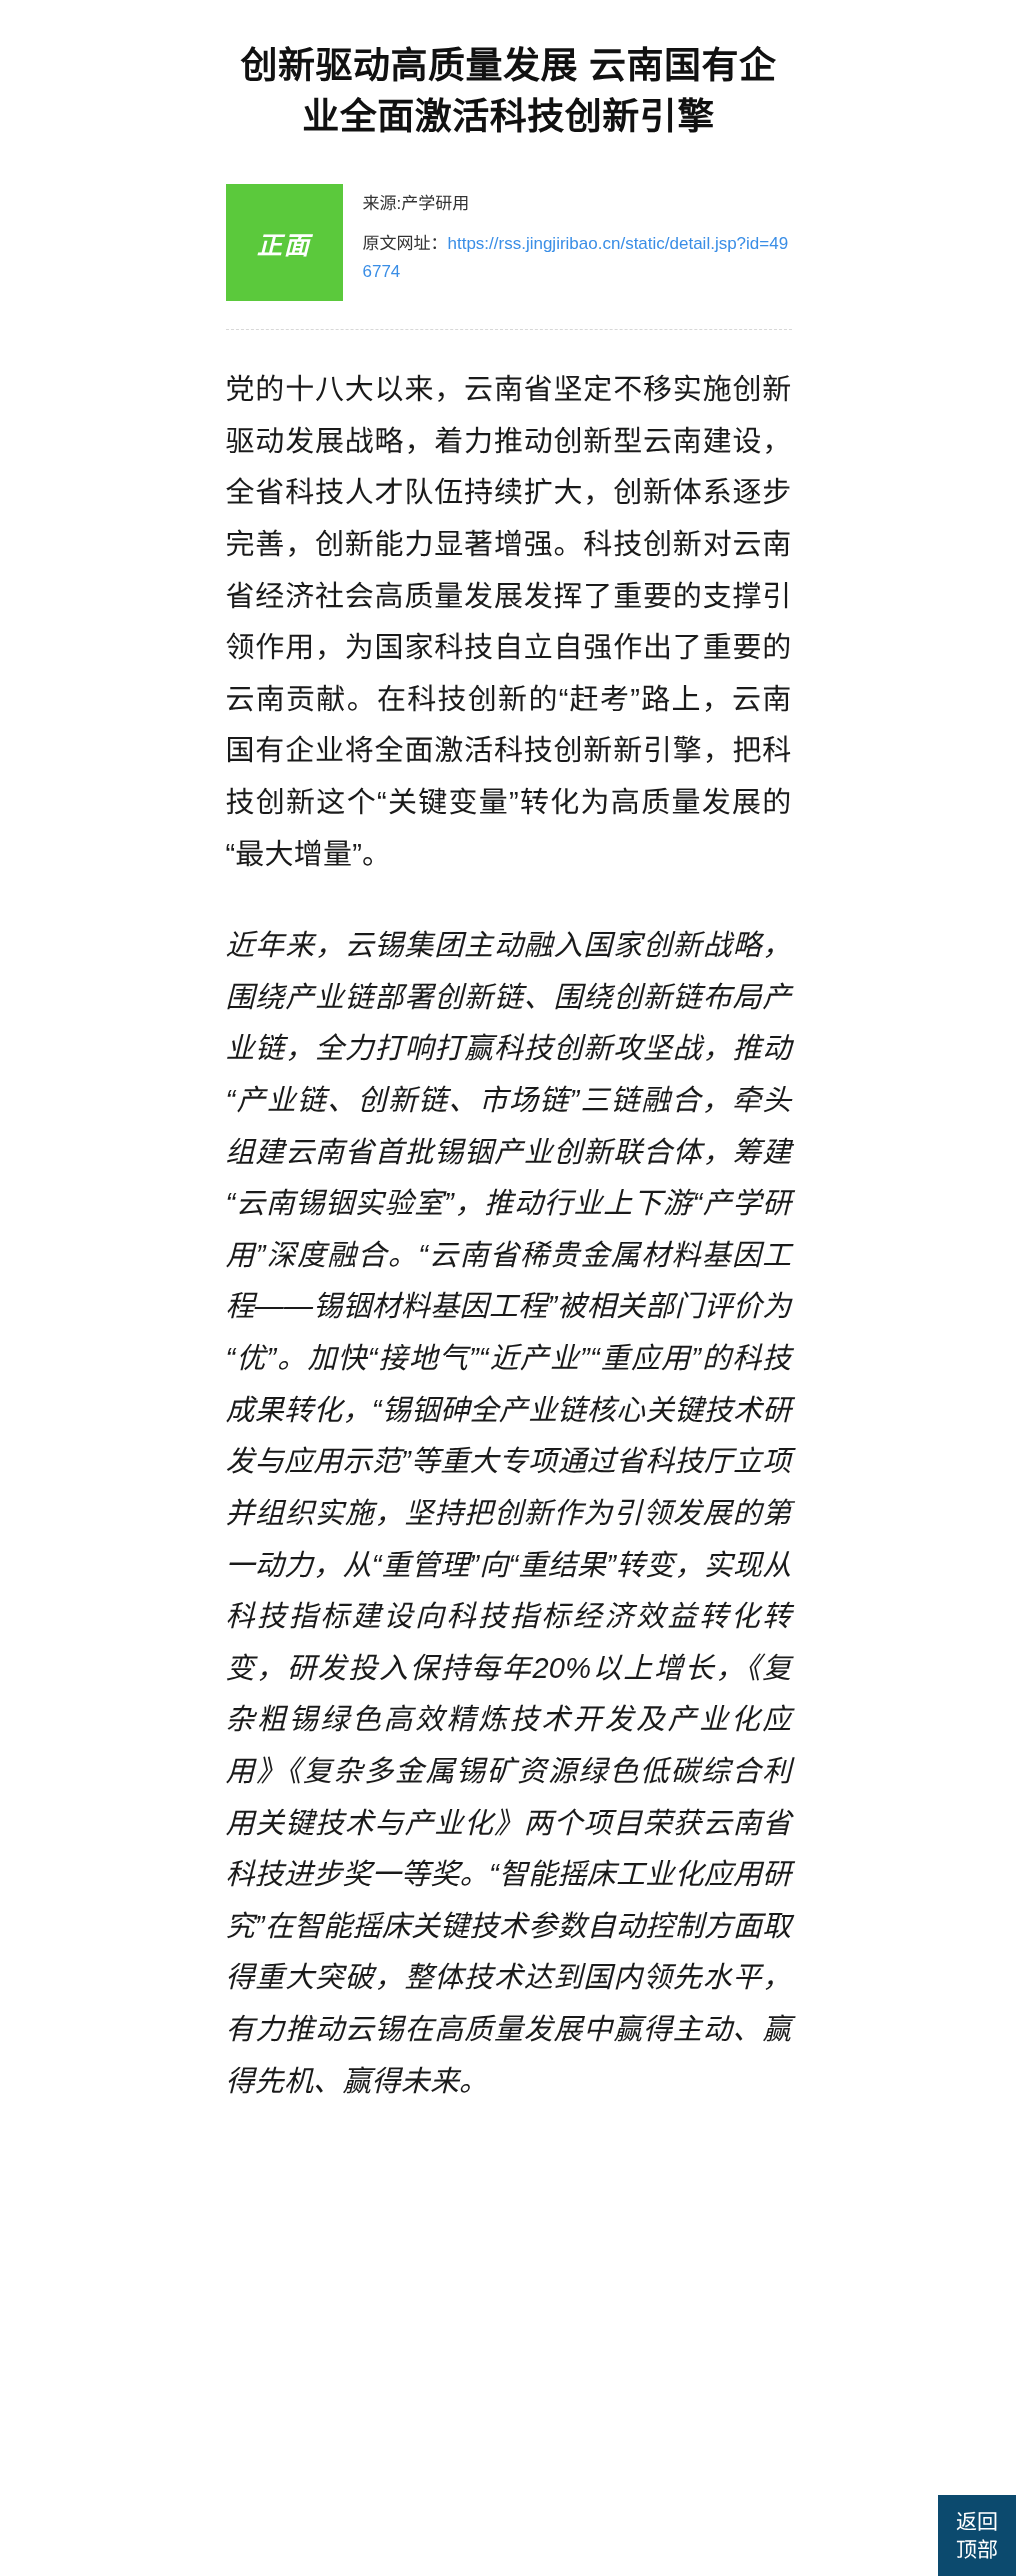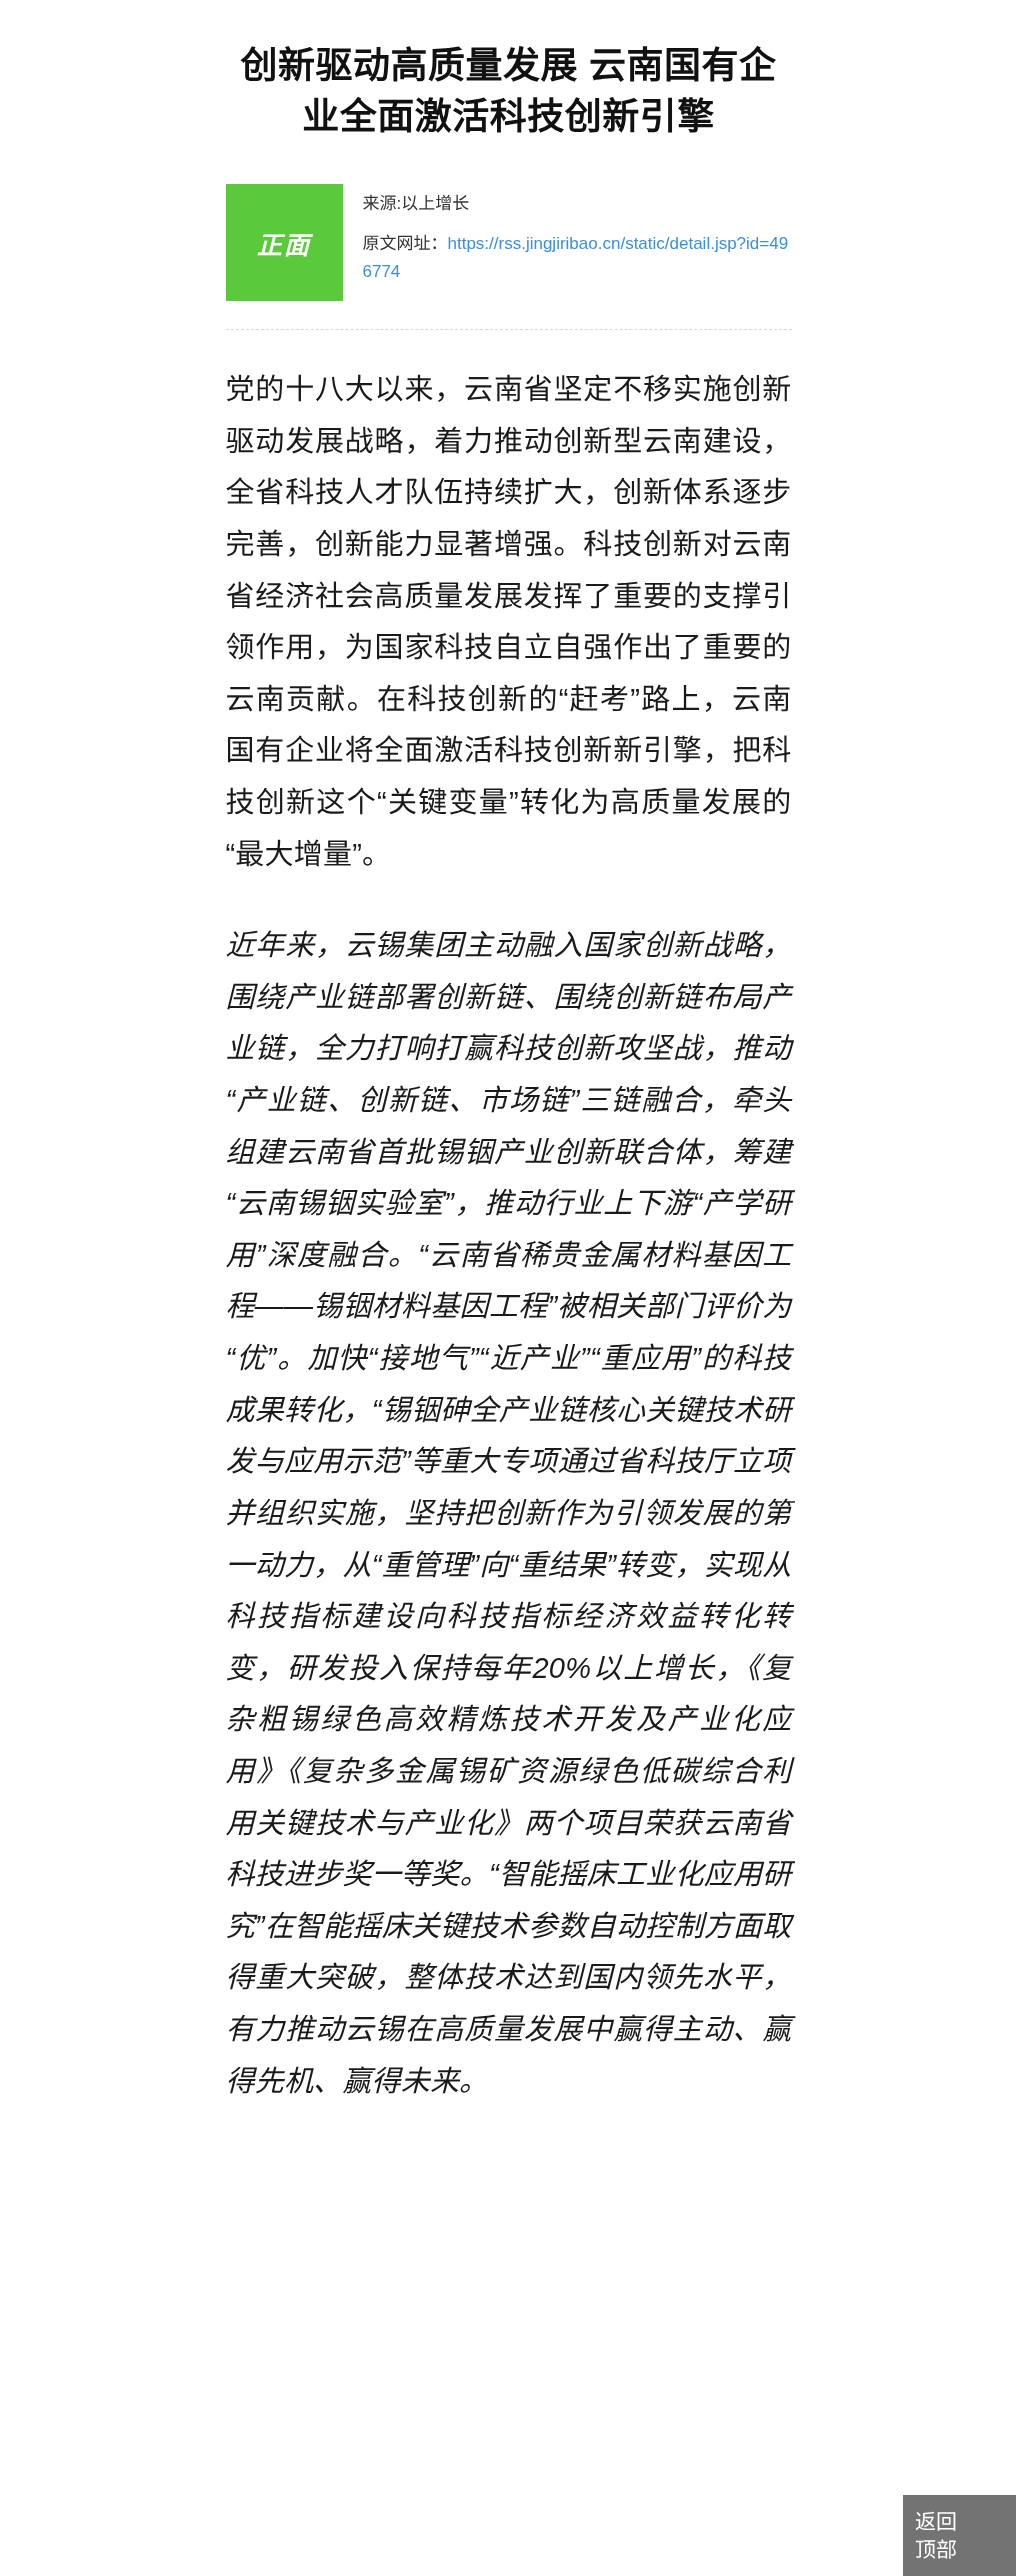--- a/index.html
+++ b/index.html
@@ -94,47 +94,48 @@
     text-justify: inter-ideograph;
     letter-spacing: 0.2px;
   }
   .body-text p:last-child { margin-bottom: 0; font-style: italic; }
 
   
   .back-button {
     position: fixed;
     right: 0;
     bottom: 0;
-    width: 113px;
+    width: 78px;
     height: 81px;
-    background: #737373;
+    background: #0c4a6e;
     color: #ffffff;
     font-size: 21px;
     line-height: 1.32;
     text-align: center;
     display: flex;
     align-items: center;
+    justify-content: center;
     border: 0;
     font-family: "Liberation Sans", "DejaVu Sans", sans-serif;
     cursor: pointer;
   }
   .back-button span { display: block; width: 54px; }
 </style>
 </head>
 <body>
 
 <div class="page">
   <div class="sheet">
 
     <h1 class="article-title">创新驱动高质量发展 云南国有企业全面激活科技创新引擎</h1>
 
     <div class="meta-block">
       <div class="sentiment-badge">正面</div>
       <div class="meta-lines">
-        <div class="meta-line">来源:以上增长</div>
+        <div class="meta-line">来源:产学研用</div>
         <div class="meta-line">
           <span class="meta-label">原文网址：</span><a class="meta-link" href="#">https://rss.jingjiribao.cn/static/detail.jsp?id=496774</a>
         </div>
       </div>
     </div>
 
     <hr class="divider">
 
     <div class="body-text">
       <p>党的十八大以来，云南省坚定不移实施创新驱动发展战略，着力推动创新型云南建设，全省科技人才队伍持续扩大，创新体系逐步完善，创新能力显著增强。科技创新对云南省经济社会高质量发展发挥了重要的支撑引领作用，为国家科技自立自强作出了重要的云南贡献。在科技创新的“赶考”路上，云南国有企业将全面激活科技创新新引擎，把科技创新这个“关键变量”转化为高质量发展的“最大增量”。</p>

